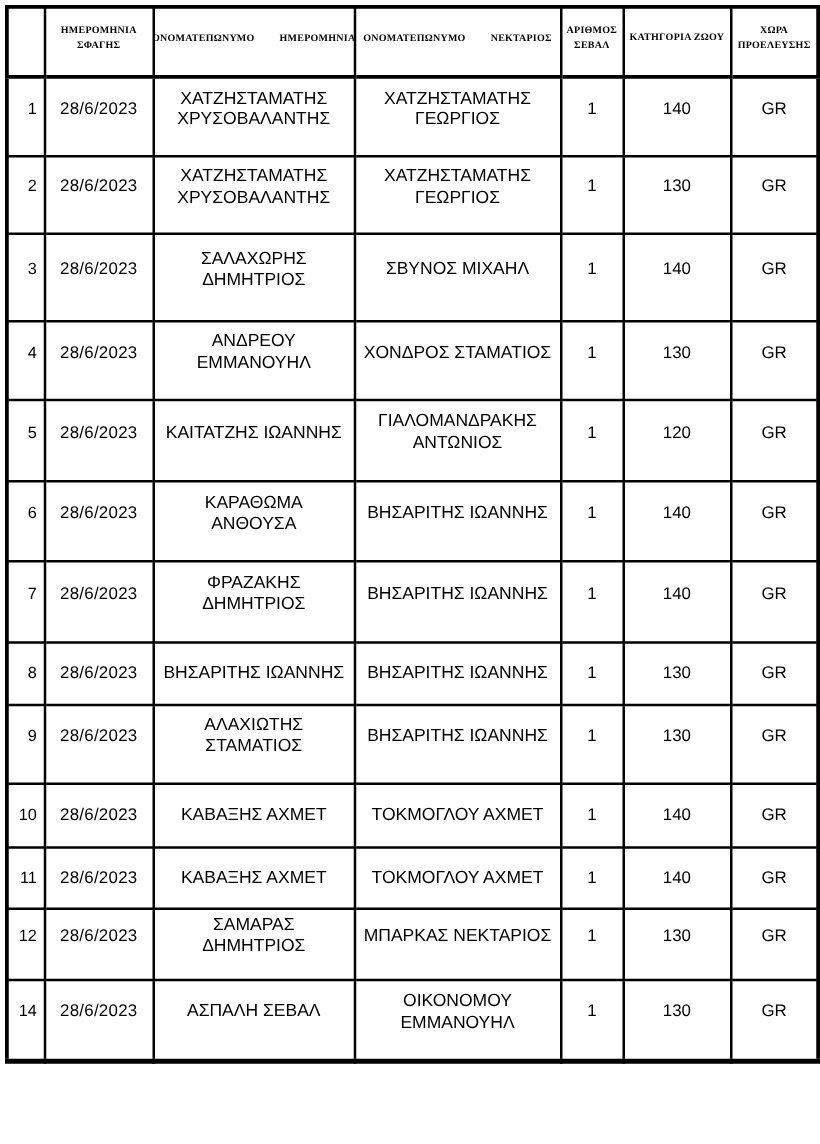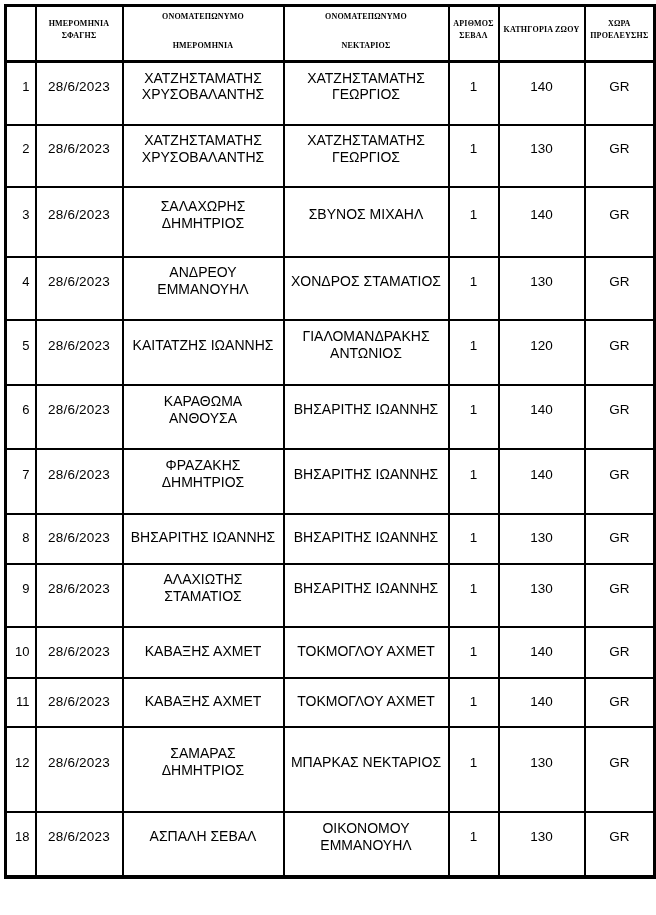--- a/index.html
+++ b/index.html
@@ -29,21 +29,21 @@
     font-family:"Liberation Serif", serif;
     font-weight:bold;
     font-size:8px;
     letter-spacing:0.2px;
     text-align:center;
     vertical-align:middle;
     padding:0 2px;
     border-bottom-width:3px !important;
   }
   th .hdr-stack{
-    display:flex;flex-direction:column;justify-content:center;
+    display:flex;flex-direction:row;justify-content:center;
     gap:20px;padding-bottom:6px;
   }
   th .hdr-tight{
     display:flex;flex-direction:column;
     gap:3px;padding-bottom:8px;
   }
   th .hdr-single{display:block;padding-bottom:8px;}
   
   td{
     text-align:center;
@@ -215,32 +215,32 @@
         </tr>
         <tr class="short" style="height: 49px;">
           <td class="cell-index">11</td>
           <td class="cell-date">28/6/2023</td>
           <td class="cell-name">ΚΑΒΑΞΗΣ ΑΧΜΕΤ</td>
           <td class="cell-name">ΤΟΚΜΟΓΛΟΥ ΑΧΜΕΤ</td>
           <td class="cell-animals">1</td>
           <td class="cell-category">140</td>
           <td class="cell-country">GR</td>
         </tr>
-        <tr style="height: 85px;">
+        <tr style="height: 57px;">
           <td class="cell-index">12</td>
           <td class="cell-date">28/6/2023</td>
           <td class="cell-name">ΣΑΜΑΡΑΣ
 ΔΗΜΗΤΡΙΟΣ</td>
           <td class="cell-name">ΜΠΑΡΚΑΣ ΝΕΚΤΑΡΙΟΣ</td>
           <td class="cell-animals">1</td>
           <td class="cell-category">130</td>
           <td class="cell-country">GR</td>
         </tr>
         <tr style="height: 65px;">
-          <td class="cell-index">18</td>
+          <td class="cell-index">14</td>
           <td class="cell-date">28/6/2023</td>
           <td class="cell-name">ΑΣΠΑΛΗ ΣΕΒΑΛ</td>
           <td class="cell-name">ΟΙΚΟΝΟΜΟΥ
 ΕΜΜΑΝΟΥΗΛ</td>
           <td class="cell-animals">1</td>
           <td class="cell-category">130</td>
           <td class="cell-country">GR</td>
         </tr>
       </tbody>
   </table>

